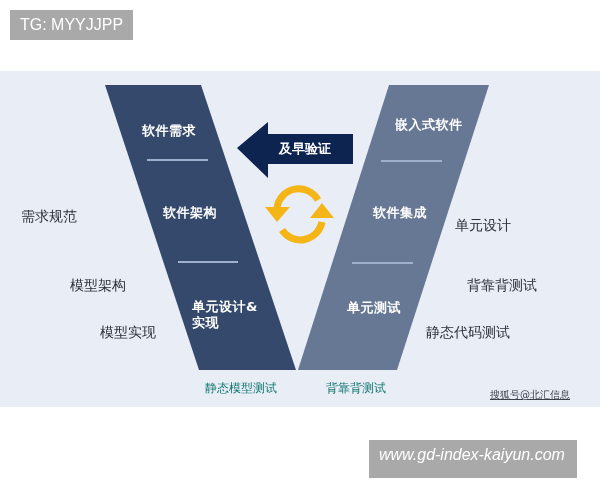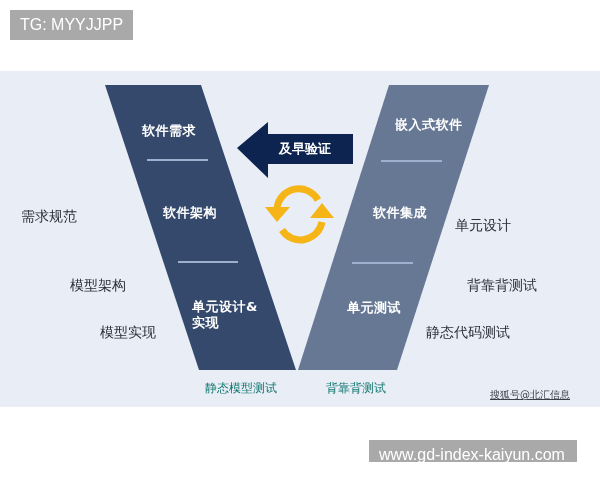--- a/index.html
+++ b/index.html
@@ -7,21 +7,21 @@
       width: 600px; height: 480px; position: relative; overflow: hidden;
       background: #ffffff;
       font-family: "DejaVu Sans", "Liberation Sans", sans-serif;
     }
     .tag {
       position: absolute; background: #a9a9a9; color: #ffffff;
       font-family: "Liberation Sans", "DejaVu Sans", sans-serif;
       font-size: 16px; line-height: 30px; padding: 0 10px; white-space: nowrap;
     }
     #tag-top { left: 10px; top: 10px; height: 30px; }
-    #tag-bottom { left: 369px; top: 440px; height: 22px; padding: 0 12px 0 10px; }
+    #tag-bottom { left: 369px; top: 440px; height: 38px; padding: 0 12px 0 10px; font-style: italic; }
     .panel {
       position: absolute; left: 0; top: 71px; width: 600px; height: 336px;
       background: #e9edf6;
     }
     svg.v { position: absolute; left: 0; top: 0; width: 600px; height: 480px; }
     .lbl {
       position: absolute; white-space: nowrap; font-size: 13px; font-weight: bold;
       color: #ffffff; letter-spacing: 0.5px;
     }
     .side {

